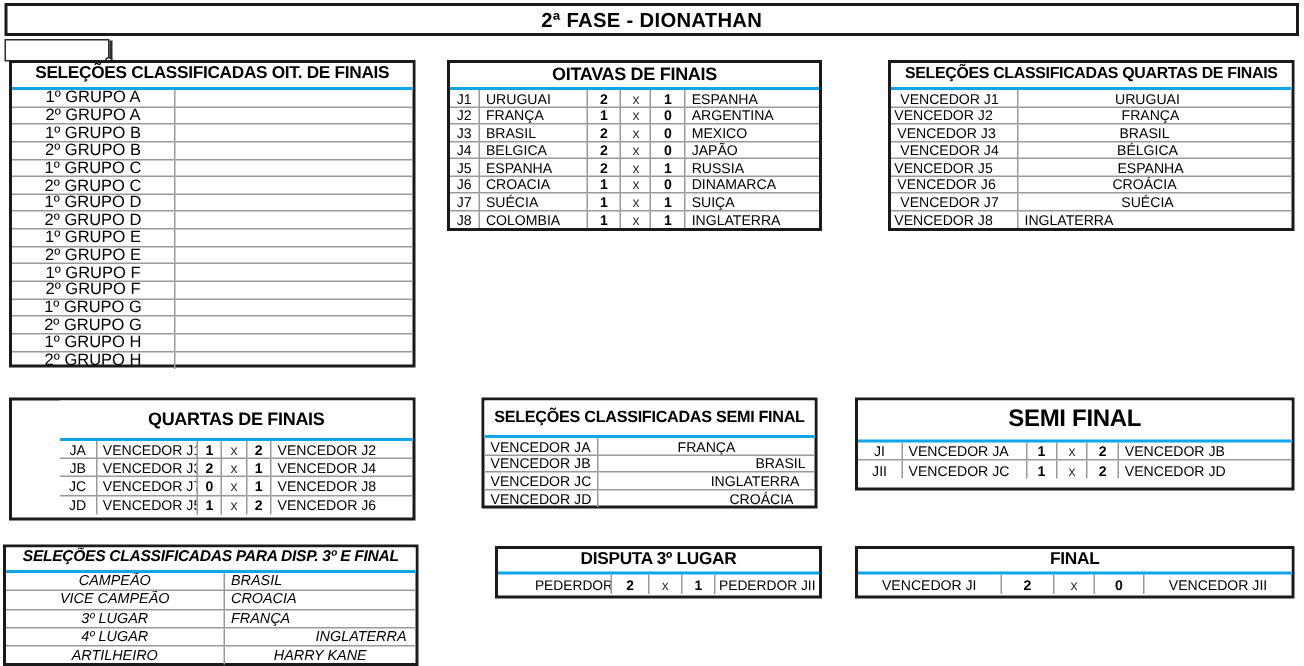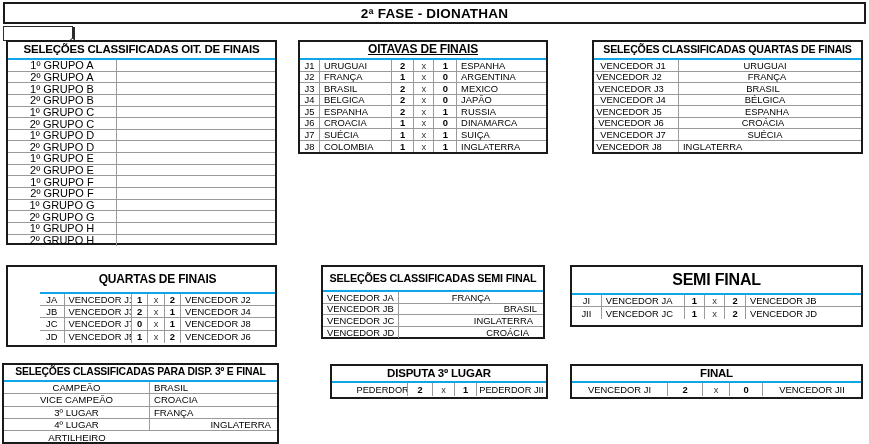--- a/index.html
+++ b/index.html
@@ -76,21 +76,21 @@
   
   #panelA { left: 6px; top: 40px; width: 271px; height: 205px; }
   #panelA .panel-title { height: 18px; line-height: 15px; font-size: 11.5px; }
   #panelA .row { height: 11.65px; }
   #panelA .cell { font-size: 11px; }
   #panelA .k { width: 109px; }
   #panelA .v { width: 158px; }
 
   
   #panelB { left: 298px; top: 40px; width: 250px; height: 114px; }
-  #panelB .panel-title { height: 18px; line-height: 15px; font-size: 12px; text-decoration: underline; }
+  #panelB .panel-title { height: 18px; line-height: 15px; font-size: 12px; }
   #panelB .row { height: 11.5px; }
   #panelB .cell { font-size: 9.4px; }
   #panelB .m  { width: 22px; }
   #panelB .t1 { width: 79px; }
   #panelB .s  { width: 25px; }
   #panelB .xs { width: 22px; }
   #panelB .t2 { width: 98px; }
 
   
   #panelC { left: 592px; top: 40px; width: 271px; height: 114px; }
@@ -124,21 +124,21 @@
   #panelF .panel-title { height: 28px; line-height: 25px; font-size: 16px; }
   #panelF .row { height: 12.2px; }
   #panelF .cell { font-size: 9.4px; }
   #panelF .m  { width: 32px; }
   #panelF .t1 { width: 89px; }
   #panelF .s  { width: 22px; }
   #panelF .xs { width: 22px; }
   #panelF .t2 { width: 124px; }
 
   
-  #panelG { left: 2px; top: 363px; width: 277px; height: 81px; }
+  #panelG { left: 2px; top: 363px; width: 277px; height: 81px; font-style: italic; }
   #panelG .panel-title { height: 17px; line-height: 14px; font-size: 10.4px; }
   #panelG .row { height: 12.3px; }
   #panelG .cell { font-size: 9.6px; }
   #panelG .k { width: 146px; }
   #panelG .v { width: 127px; }
 
   
   #panelH { left: 330px; top: 364px; width: 218px; height: 35px; }
   #panelH .panel-title { height: 17px; line-height: 14px; font-size: 11.5px; }
   #panelH .row { height: 13px; }
@@ -445,20 +445,21 @@
         <div class="row">
           <div class="cell k c-center">3º LUGAR</div>
           <div class="cell v c-left">FRANÇA</div>
         </div>
         <div class="row">
           <div class="cell k c-center">4º LUGAR</div>
           <div class="cell v c-right">INGLATERRA</div>
         </div>
         <div class="row">
           <div class="cell k c-center">ARTILHEIRO</div>
+          <div class="cell v c-center">HARRY KANE</div>
         </div>
       </div>
   </div>
 
   <div id="panelH" class="panel">
     <div class="panel-title">DISPUTA 3º LUGAR</div>
     <div class="rows" id="rowsH">
         <div class="row">
           <div class="cell t1 c-center">PEDERDOR JI</div>
           <div class="cell s c-center score">2</div>

